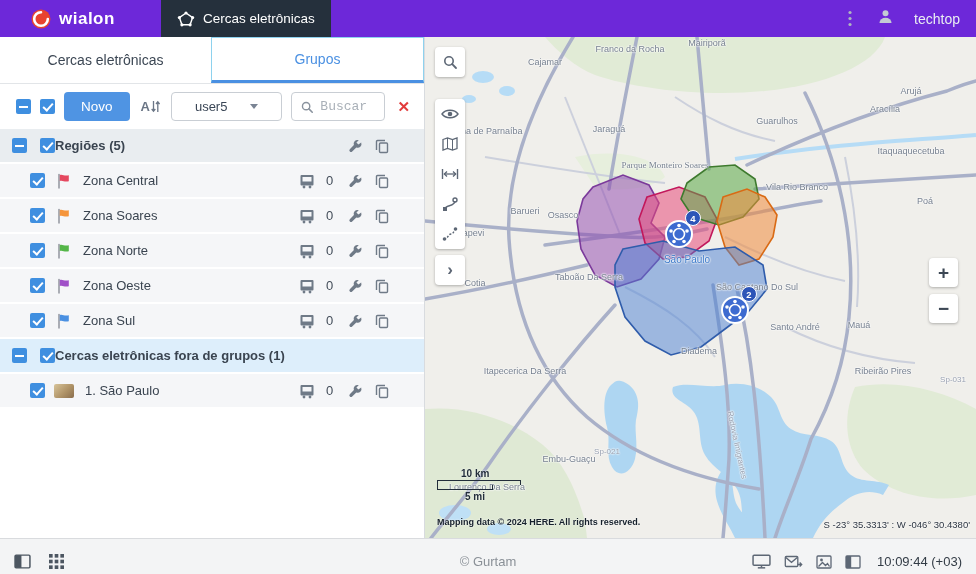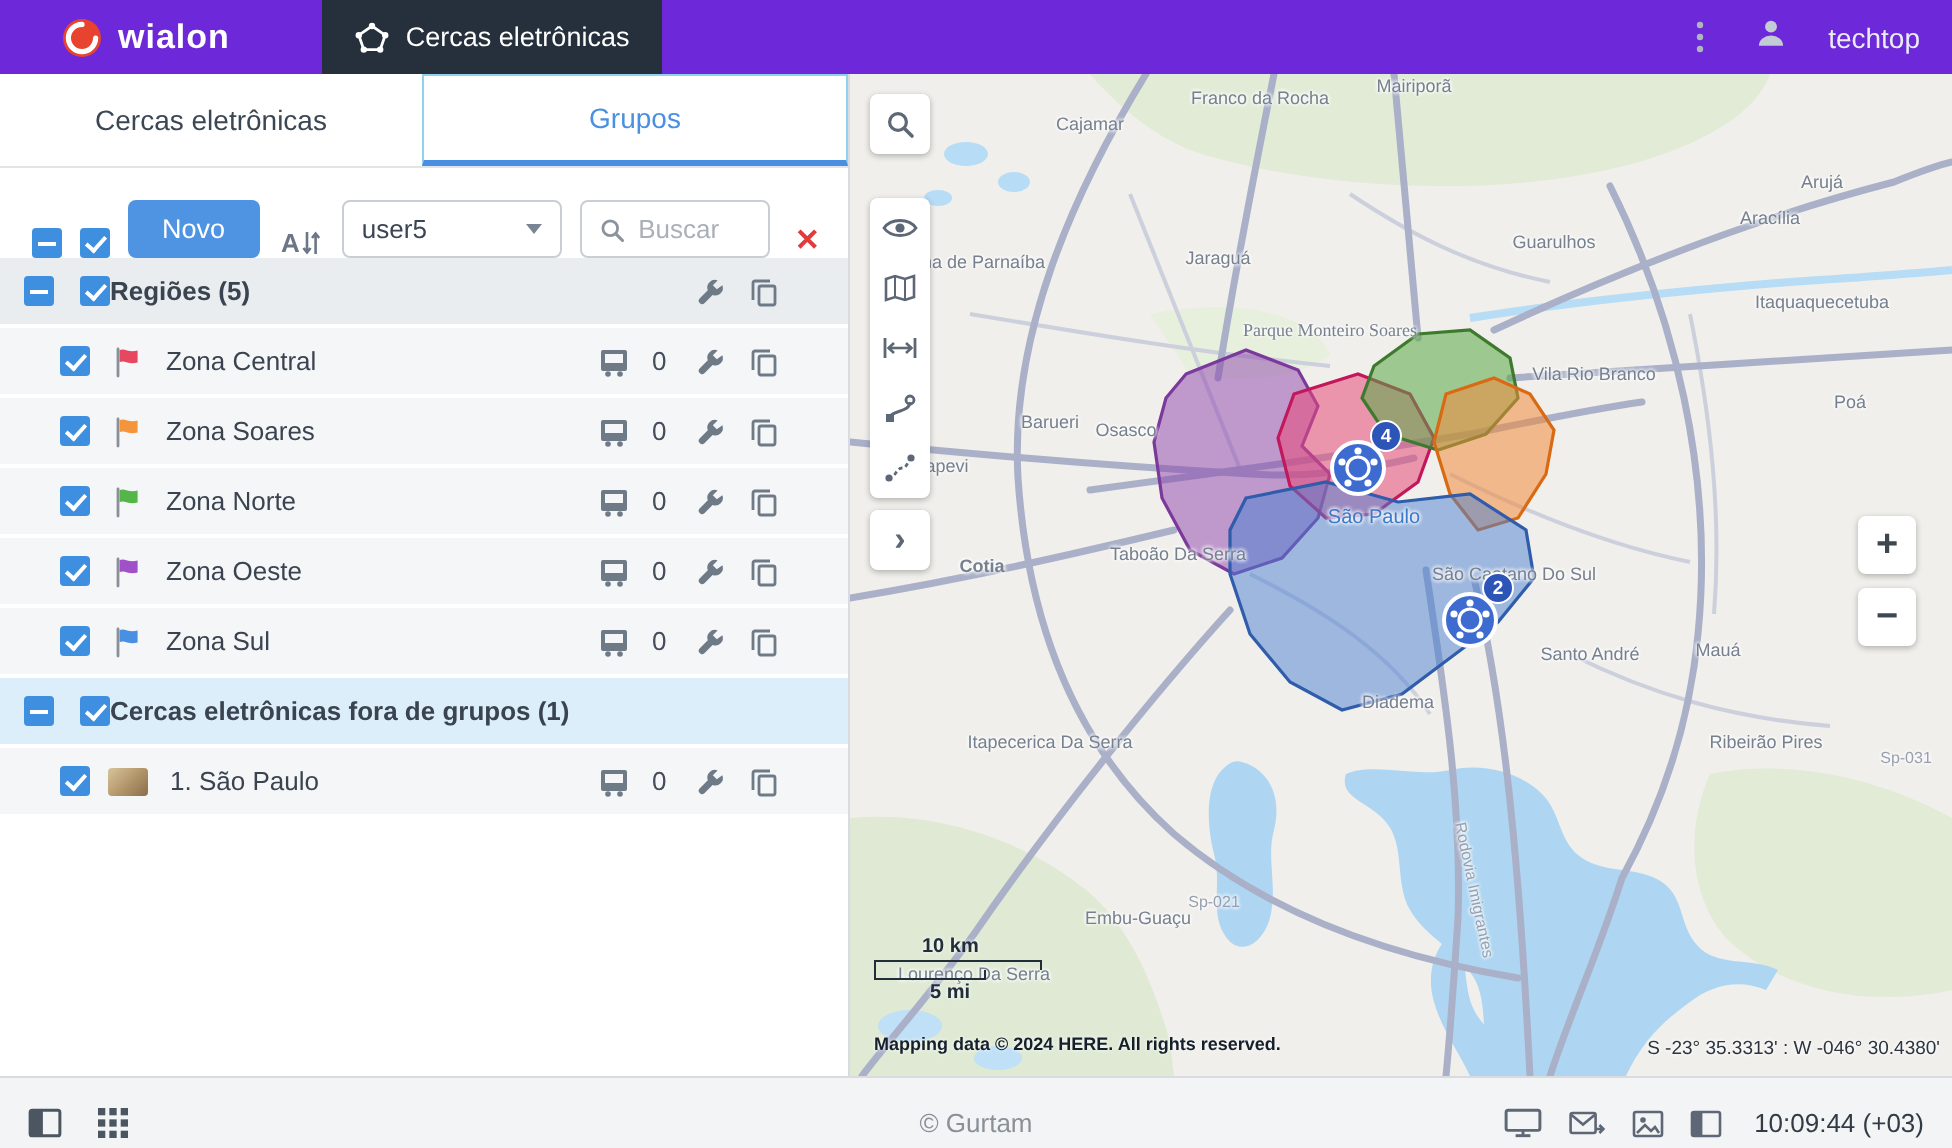--- a/index.html
+++ b/index.html
@@ -17,31 +17,31 @@
   .username { font-size:14px; color:#e9edf2; }
 
   
   .main { display:flex; height:501px; flex:none; }
   .panel { width:425px; flex:none; background:#fff; display:flex; flex-direction:column; border-right:1px solid #d8dbdf; }
 
   .tabs { height:47px; display:flex; border-bottom:1px solid #e2e5e8; flex:none; }
   .tab { flex:1; display:flex; align-items:center; justify-content:center; font-size:14px; color:#3c4754; cursor:pointer; height:100%; }
   .tab.active { color:#4a90e2; border:1px solid #8ed2ee; border-bottom:3px solid #4a90e2; }
 
-  .toolbar { height:45px; display:flex; align-items:flex-end; gap:9px; padding:0 14px 0 16px; flex:none; }
+  .toolbar { height:45px; display:flex; align-items:center; gap:9px; padding:0 14px 0 16px; flex:none; }
   .minusbox { width:15px; height:15px; border-radius:2px; background:#3f8fe0; position:relative; flex:none; cursor:pointer; }
   .minusbox::after { content:""; position:absolute; left:3px; top:6.5px; width:9px; height:2px; background:#fff; }
   .cb { width:15px; height:15px; border-radius:2px; background:#3f8fe0; position:relative; flex:none; cursor:pointer; }
   .cb::after { content:""; position:absolute; left:5px; top:2px; width:4px; height:8px; border:solid #fff; border-width:0 2px 2px 0; transform:rotate(42deg); }
   .btn-new { background:#4f94e3; color:#fff; border:none; border-radius:4px; height:29px; padding:0 17px; font-size:13.5px; font-family:inherit; cursor:pointer; }
   .sort-btn { display:flex; align-items:center; gap:1px; color:#6b7686; font-size:13px; font-weight:bold; cursor:pointer; padding:0 2px; }
-  .select { width:118px; height:29px; border:1px solid #c9ced4; border-radius:4px; background:#fff; display:flex; align-items:center; justify-content:space-between; padding:0 9px; font-size:13px; color:#3a4656; cursor:pointer; }
+  .select { width:118px; height:29px; border:1px solid #c9ced4; border-radius:4px; background:#fff; display:flex; align-items:center; justify-content:space-between; padding:0 23px; font-size:13px; color:#3a4656; cursor:pointer; }
   .chev-down { width:0; height:0; border-left:4px solid transparent; border-right:4px solid transparent; border-top:5px solid #7a8494; }
   .searchbox { width:102px; height:29px; border:1px solid #c9ced4; border-radius:4px; display:flex; align-items:center; gap:6px; padding:0 8px; }
-  .searchbox input { border:none; outline:none; width:0; flex:1; font-size:13px; font-family:Liberation Sans, sans-serif; color:#4d7c0f; background:transparent; }
+  .searchbox input { border:none; outline:none; width:0; flex:1; font-size:13px; font-family:Liberation Mono, monospace; color:#4d7c0f; background:transparent; }
   .searchbox input::placeholder { color:#a9b0b8; }
   .clear-x { color:#e23b3b; font-size:15px; font-weight:bold; cursor:pointer; margin-left:3px; }
   .clear-x::after { content:"\2715"; }
 
   
   .list { flex:1; overflow:hidden; }
   .row { display:flex; align-items:center; height:33px; margin-bottom:2px; background:#f5f6f8; padding:0 34px 0 12px; font-size:13px; color:#3a4450; }
   .group-header { background:#e9edf0; font-weight:bold; cursor:pointer; }
   .group-header.hdr-blue { background:#ddeefb; }
   .group-name { flex:1; margin-left:0; white-space:nowrap; overflow:hidden; }
@@ -415,21 +415,21 @@
           <span class="map-label city" style="left: 486px; top: 114px;">Itaquaquecetuba</span>
           <span class="map-label city" style="left: 55px; top: 94px;">Santana de Parnaíba</span>
           <span class="map-label city" style="left: 184px; top: 92px;">Jaraguá</span>
           <span class="map-label city" style="left: 500px; top: 164px;">Poá</span>
           <span class="map-label city" style="left: 372px; top: 150px;">Vila Rio Branco</span>
           <span class="map-label city" style="left: 240px; top: 128px; font-family: Liberation Serif, serif;">Parque Monteiro Soares</span>
           <span class="map-label city" style="left: 100px; top: 174px;">Barueri</span>
           <span class="map-label city" style="left: 138px; top: 178px;">Osasco</span>
           <span class="map-label city" style="left: 46px; top: 196px;">Itapevi</span>
           <span class="map-label city-blue" style="left: 262px; top: 222px;">São Paulo</span>
-          <span class="map-label city" style="left: 66px; top: 246px; font-weight: bold;">Cotia</span>
+          <span class="map-label city" style="left: 50px; top: 246px;">Cotia</span>
           <span class="map-label city" style="left: 164px; top: 240px;">Taboão Da Serra</span>
           <span class="map-label city" style="left: 332px; top: 250px;">São Caetano Do Sul</span>
           <span class="map-label city" style="left: 370px; top: 290px;">Santo André</span>
           <span class="map-label city" style="left: 434px; top: 288px;">Mauá</span>
           <span class="map-label city" style="left: 274px; top: 314px;">Diadema</span>
           <span class="map-label city" style="left: 100px; top: 334px;">Itapecerica Da Serra</span>
           <span class="map-label city" style="left: 452px; top: 334px; padding-left: 12px;">Ribeirão Pires</span>
           <span class="map-label city" style="left: 144px; top: 422px;">Embu-Guaçu</span>
           <span class="map-label city" style="left: 62px; top: 450px;">Lourenço Da Serra</span>
           <span class="map-label road" style="left: 182px; top: 414px;">Sp-021</span>

